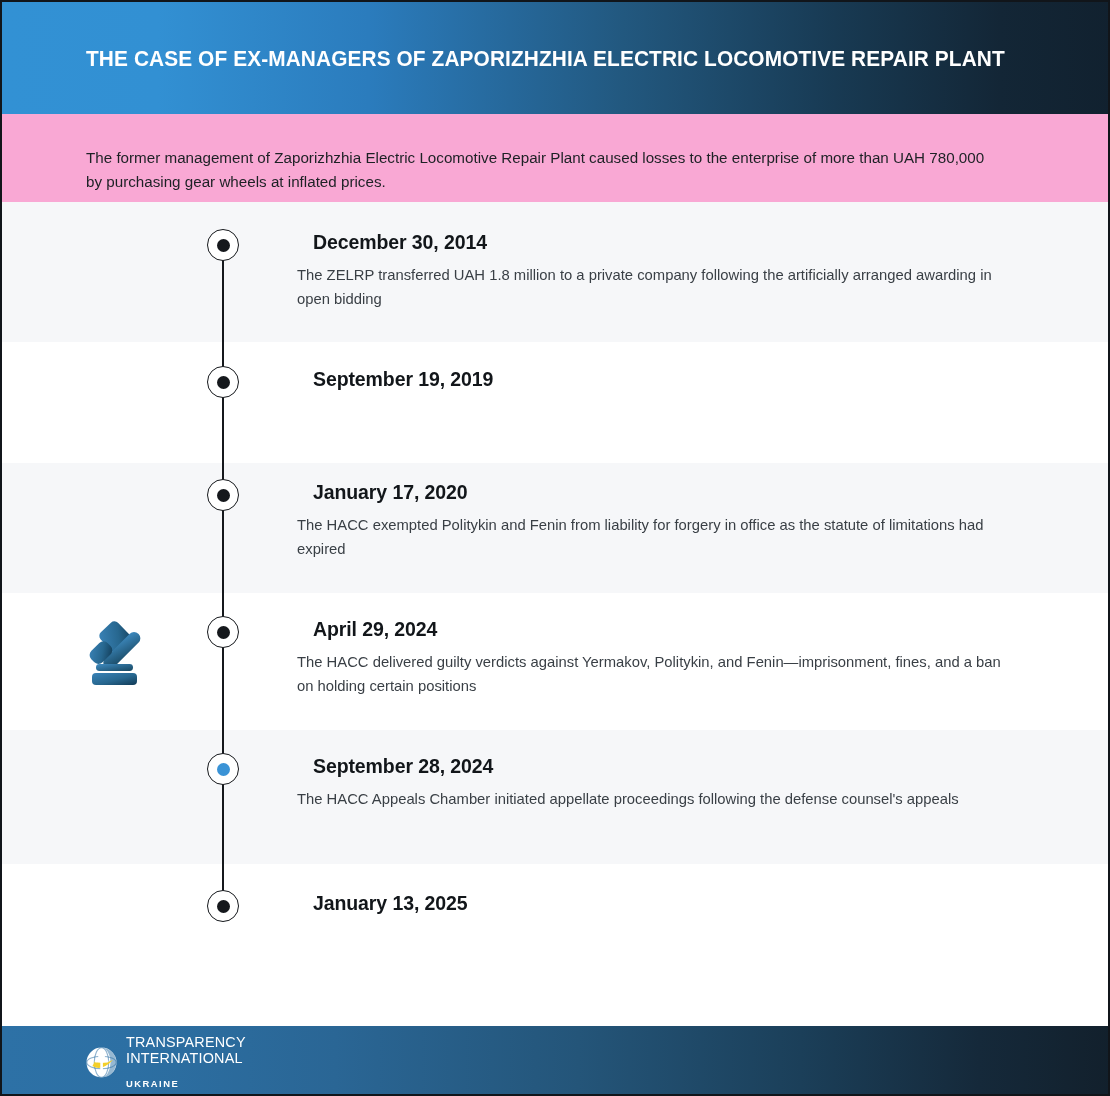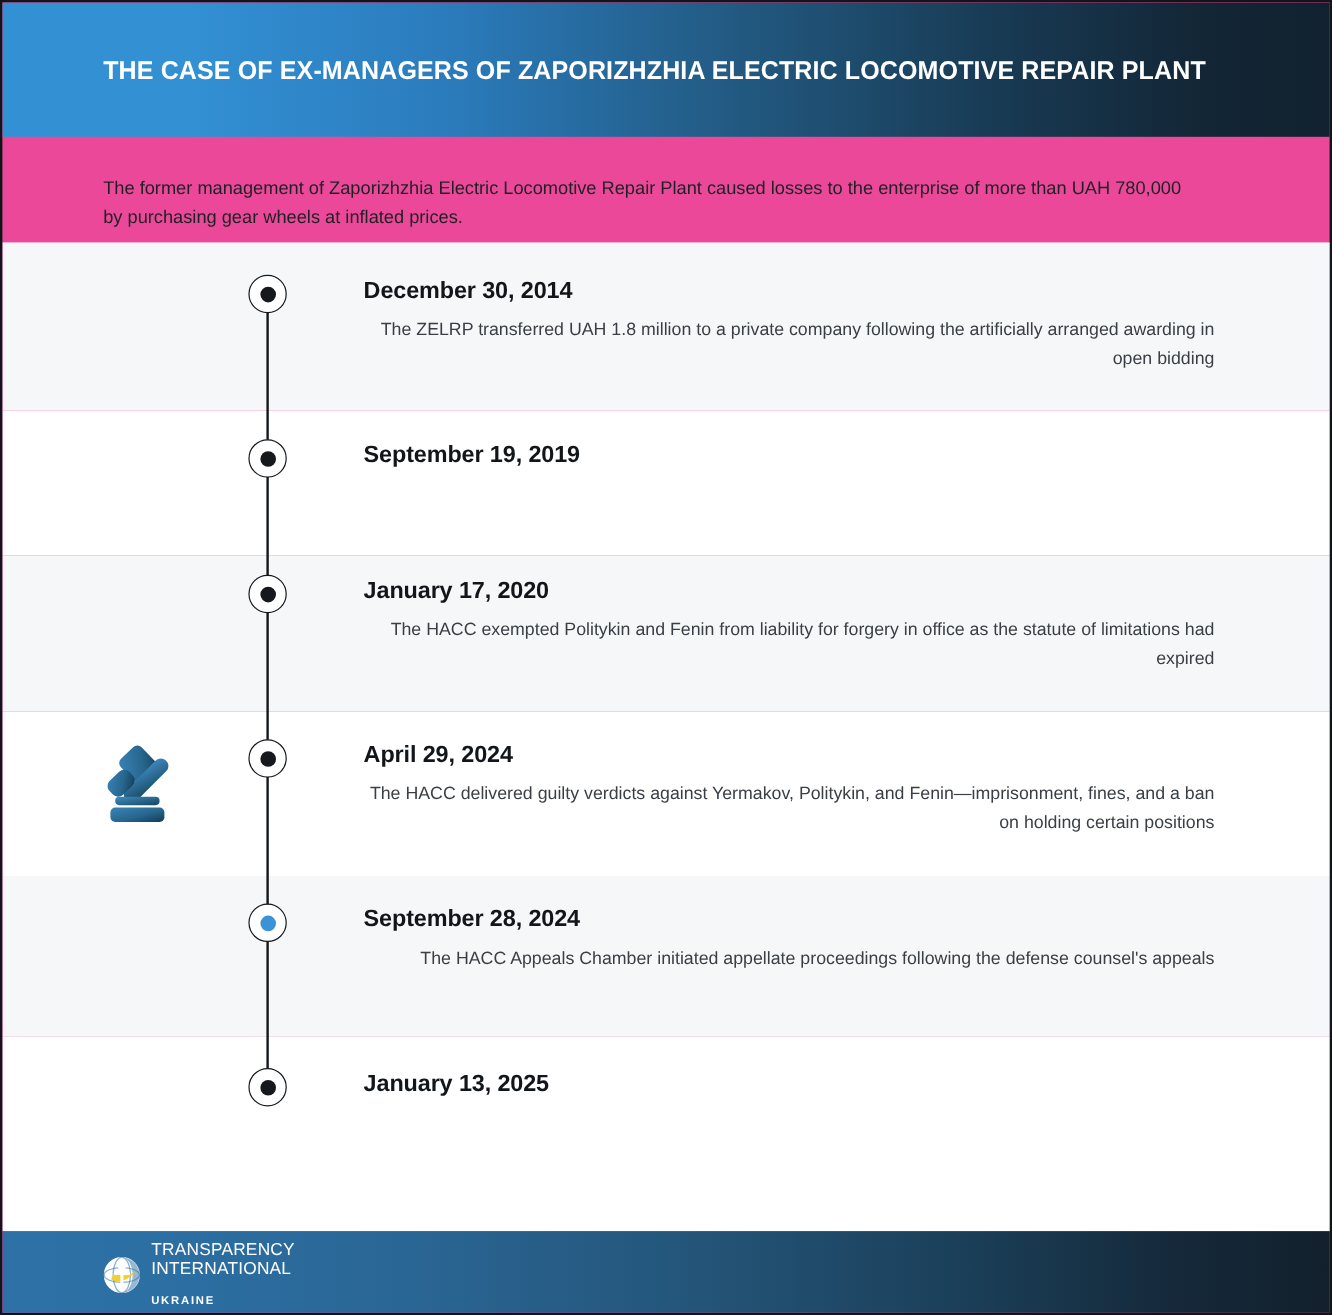--- a/index.html
+++ b/index.html
@@ -8,21 +8,21 @@
     padding: 0;
     background: #ffffff;
   }
   body {
     font-family: "Liberation Sans", sans-serif;
   }
   #page {
     position: relative;
     width: 1110px;
     height: 1096px;
-    background: #ec4899;
+    background: #f9a8d4;
     box-sizing: border-box;
     border: 2px solid #11151a;
     overflow: hidden;
   }
 
   
   .header {
     position: absolute;
     left: 0;
     top: 0;
@@ -109,29 +109,28 @@
   .entry {
     position: absolute;
     left: 295px;
     width: 715px;
   }
   .entry-date {
     font-size: 19.5px;
     font-weight: bold;
     color: #12161a;
     letter-spacing: -0.1px;
-    margin: 0 0 9px 6px;
+    margin: 0 0 9px 16px;
     font-stretch: condensed;
   }
   .entry-desc {
     font-size: 14.8px;
     line-height: 24px;
     color: #393f45;
     margin: 0;
-    text-align: right;
   }
 
   
   .gavel {
     position: absolute;
     left: 82px;
     top: 615px;
     width: 70px;
     height: 68px;
   }

